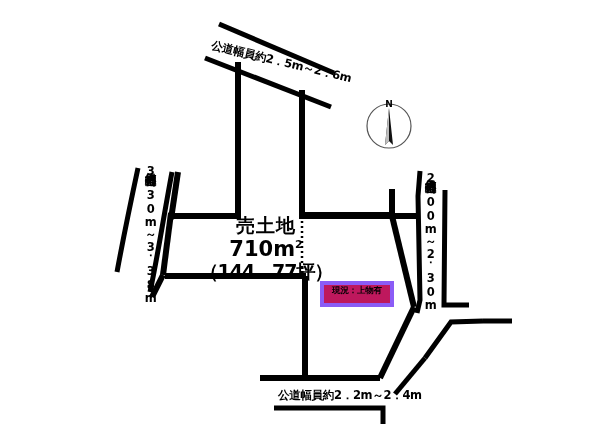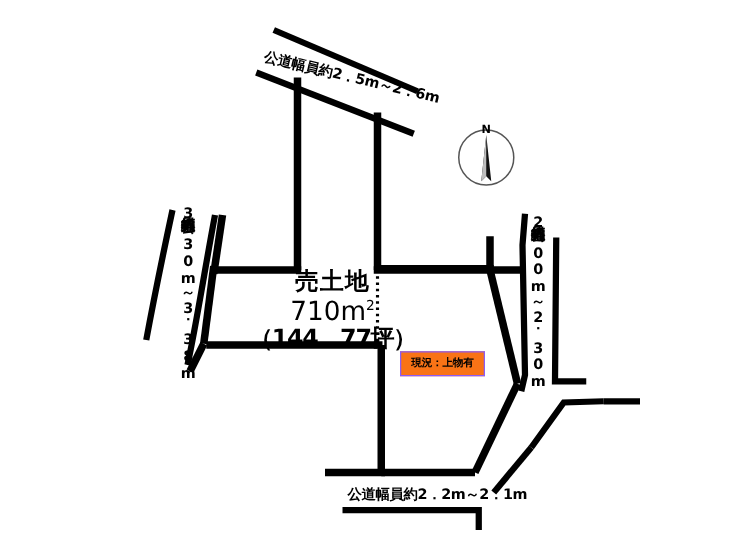--- a/index.html
+++ b/index.html
@@ -100,21 +100,21 @@
     color: #000;
   }
   #sale-title {
     font-size: 19px;
     font-weight: bold;
     letter-spacing: 1px;
     line-height: 1.15;
   }
   #area-sqm {
     font-size: 21px;
-    font-weight: normal;
+    font-weight: bold;
     letter-spacing: 0px;
     line-height: 1.15;
     position: relative;
   }
   #area-sqm .sup {
     font-size: 11px;
     vertical-align: super;
     letter-spacing: 0;
   }
   #area-tsubo {
@@ -123,24 +123,23 @@
     letter-spacing: -1px;
     line-height: 1.15;
   }
   
   #status-box {
     position: absolute;
     left: 320px;
     top: 281px;
     width: 66px;
     height: 18px;
-    border: 1px solid #8b5cf6;
-    background: #f97316;
+    border: 4px solid #8b5cf6;
+    background: #be185d;
     display: flex;
-    align-items: center;
     justify-content: center;
   }
   #status-box-label {
     font-size: 8.5px;
     font-weight: bold;
     letter-spacing: -0.2px;
     color: #000;
     font-family: "DejaVu Sans", "Liberation Sans", sans-serif;
   }
   
@@ -221,21 +220,21 @@
     <polygon class="compass-needle" points="389,108 393,145 389,141 385,145"></polygon>
     <polygon class="compass-needle-light" points="389,108 385,145 389,141"></polygon>
   </svg>
 
   <div class="txt road-label" id="label-top">公道幅員約2．5m～2．6m</div>
 
   <div class="txt road-label road-label-vert" id="label-left">公道幅員約3．30m～3．38m</div>
 
   <div class="txt road-label road-label-vert" id="label-right">公道幅員約2．00m～2．30m</div>
 
-  <div class="txt road-label" id="label-bottom">公道幅員約2．2m～2．1m</div>
+  <div class="txt road-label" id="label-bottom">公道幅員約2．2m～2．4m</div>
 
   <div id="center-block">
     <div id="sale-title">売土地</div>
     <div id="area-sqm"><span>710m</span><span class="sup">2</span></div>
     <div id="area-tsubo">（144．77坪）</div>
   </div>
 
   <div id="status-box">
     <span id="status-box-label">現況：上物有</span>
   </div>

